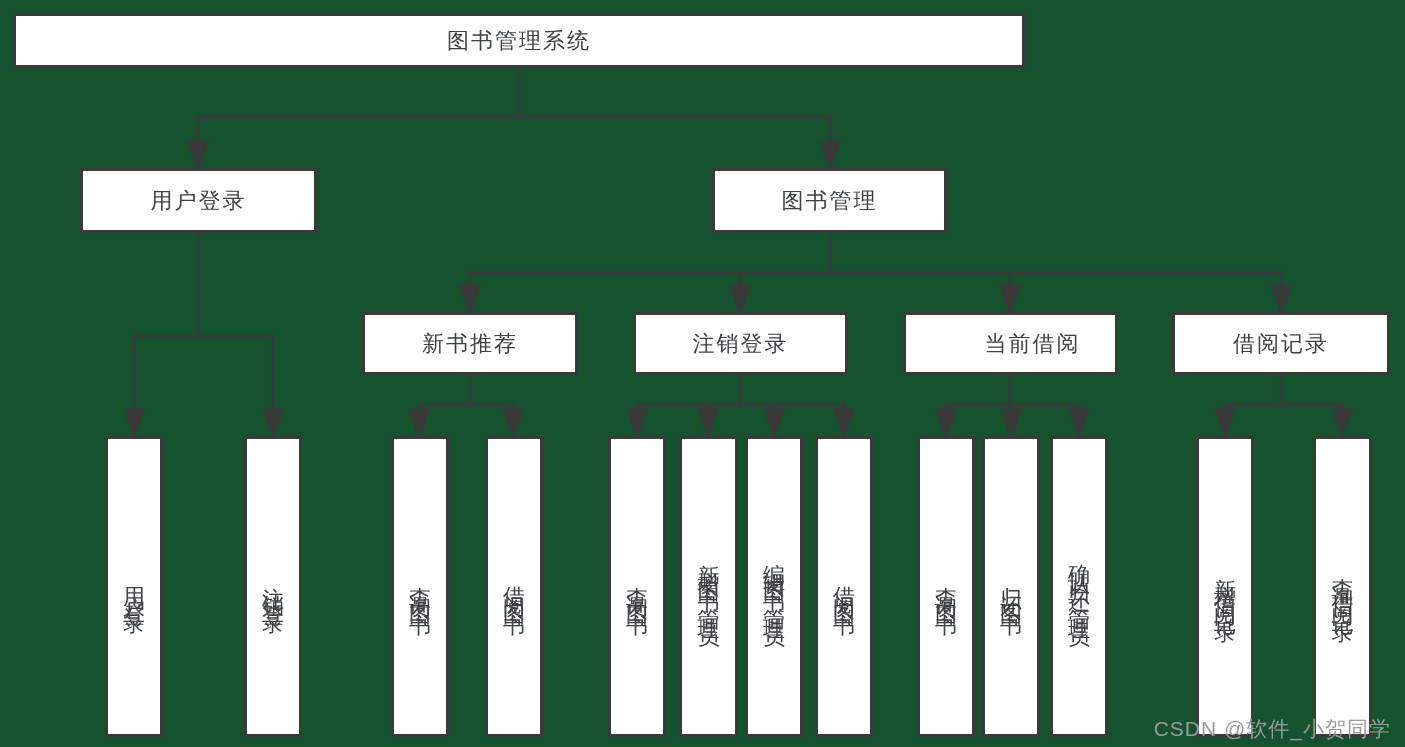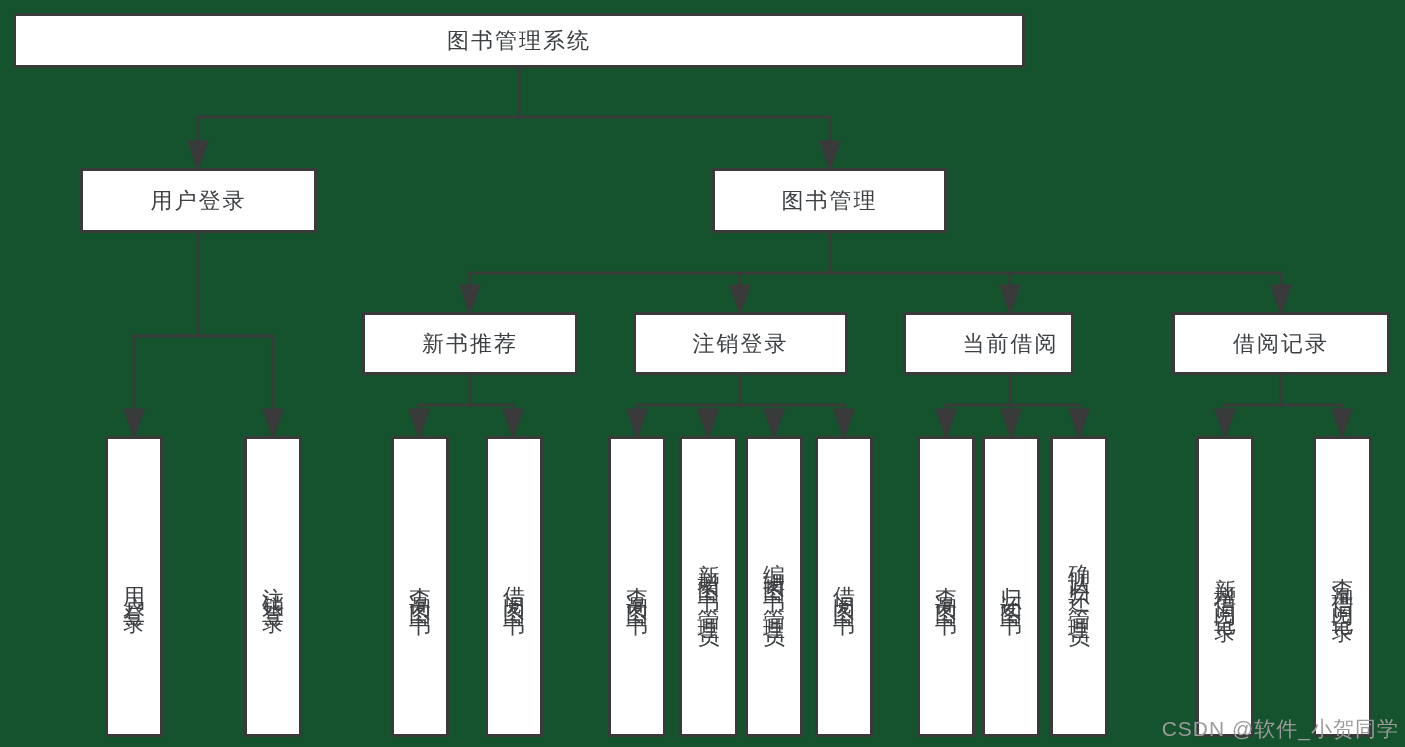--- a/index.html
+++ b/index.html
@@ -12,21 +12,21 @@
     position:absolute; box-sizing:border-box; background:#ffffff;
     border:3px solid #3a3a3a; color:#3d4043; z-index:2;
     display:flex; align-items:center; justify-content:center;
   }
   .hlabel { font-size:22px; letter-spacing:2px; white-space:nowrap; }
   .vtext {
     writing-mode:vertical-rl; font-size:22px; letter-spacing:9px;
     line-height:1.1; white-space:nowrap; color:#3d4043;
   }
   .watermark {
-    position:absolute; right:6px; bottom:4px; z-index:3;
+    position:absolute; right:14px; bottom:4px; z-index:3;
     font-size:21px; color:#9b9b9b; letter-spacing:1px; white-space:nowrap;
   }
 </style>
 </head>
 <body>
 
 <div class="canvas">
 
   <svg class="connectors" width="1405" height="747" viewBox="0 0 1405 747" stroke="#3a3a3a" stroke-width="2.8" fill="#3a3a3a" stroke-linecap="square">
 
@@ -100,21 +100,21 @@
   <div class="box" style="left:362px; top:312px; width:216px; height:63px;">
     <span class="hlabel">新书推荐</span>
   </div>
 
   <div class="box" style="left:712px; top:168px; width:235px; height:65px;">
     <span class="hlabel">图书管理</span>
   </div>
   <div class="box" style="left:633px; top:312px; width:215px; height:63px;">
     <span class="hlabel">注销登录</span>
   </div>
-  <div class="box" style="left:903px; top:312px; width:171px; height:63px;padding-left:44px;">
+  <div class="box" style="left:903px; top:312px; width:215px; height:63px;padding-left:44px;">
     <span class="hlabel">当前借阅</span>
   </div>
   <div class="box" style="left:1172px; top:312px; width:218px; height:63px;">
     <span class="hlabel">借阅记录</span>
   </div>
 
   <div class="box" style="left:105px; top:436px; width:58px; height:301px;">
     <span class="vtext">用户登录</span>
   </div>
   <div class="box" style="left:244px; top:436px; width:58px; height:301px;">

